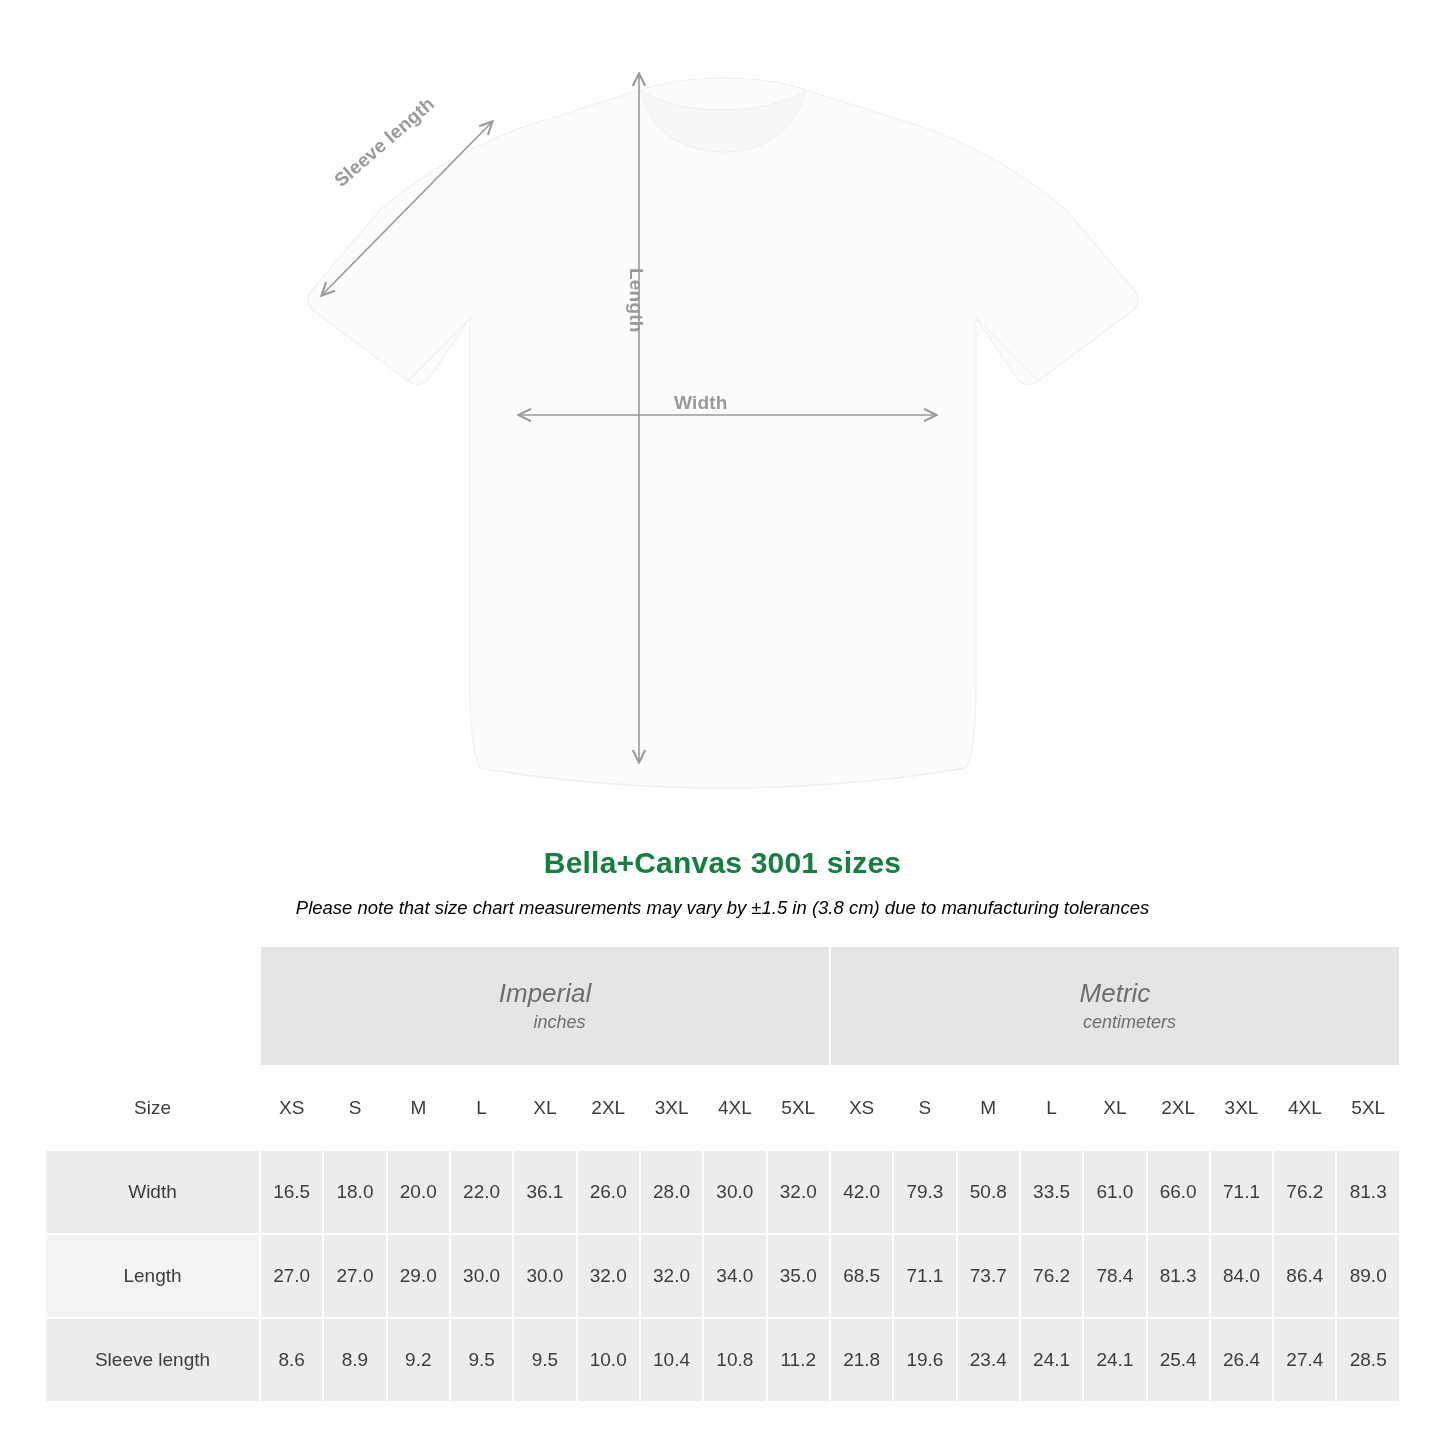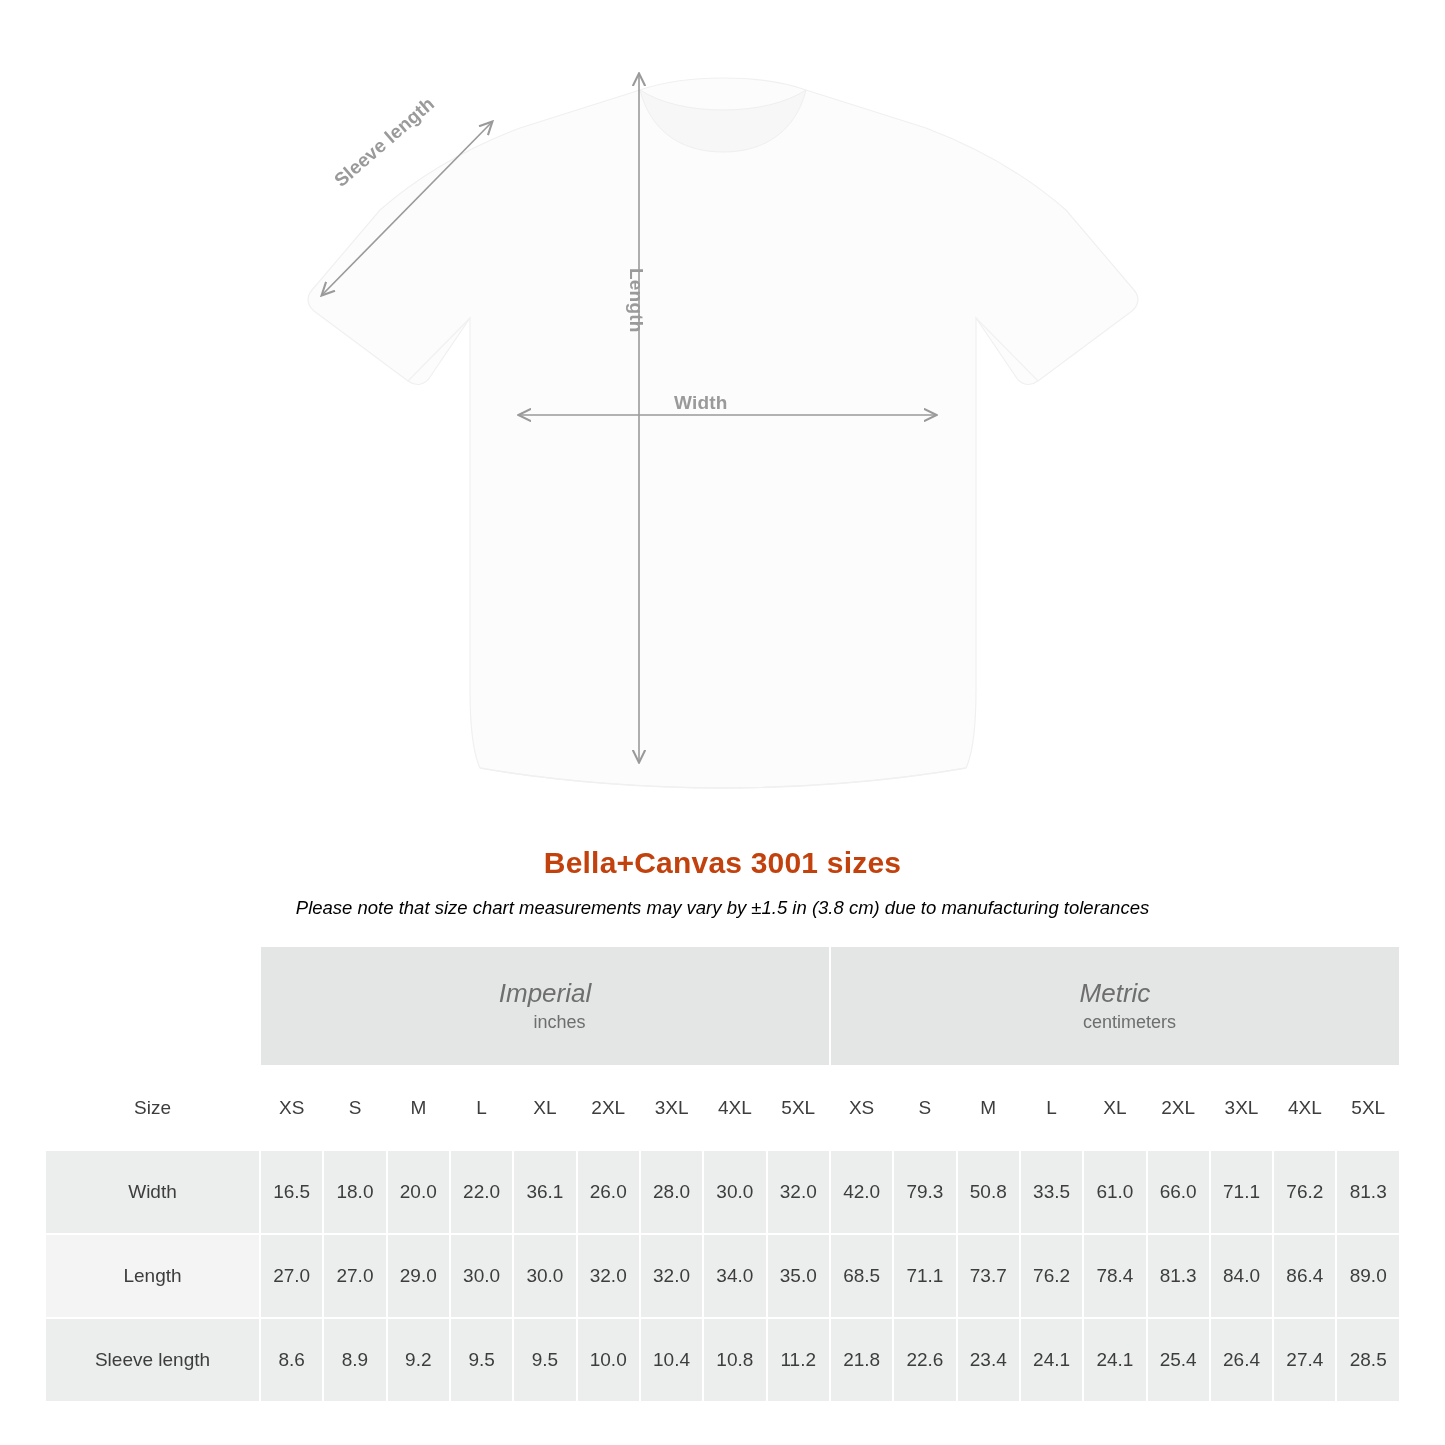--- a/index.html
+++ b/index.html
@@ -56,21 +56,21 @@
   }
 
   
   #title-block {
     text-align: center;
     margin-top: 26px;
   }
   #chart-title {
     font-size: 30px;
     font-weight: bold;
-    color: #c2410c;
+    color: #15803d;
     letter-spacing: 0.2px;
   }
   #chart-note {
     margin-top: 17px;
     font-size: 18.5px;
     font-style: italic;
     color: #000000;
   }
 
   
@@ -99,20 +99,21 @@
   }
   .unit-head .unit-name {
     font-size: 26px;
     font-style: italic;
     font-weight: normal;
     color: #6e6e6e;
     line-height: 1.15;
   }
   .unit-head .unit-sub {
     font-size: 18px;
+    font-style: italic;
     color: #6e6e6e;
     margin-top: 4px;
     padding-left: 29px;
   }
   .corner-cell {
     background: #ffffff !important;
   }
   .rowhead {
     font-weight: bold;
     color: #4a4a4a;
@@ -312,21 +313,21 @@
             <td>8.6</td>
             <td>8.9</td>
             <td>9.2</td>
             <td>9.5</td>
             <td>9.5</td>
             <td>10.0</td>
             <td>10.4</td>
             <td>10.8</td>
             <td>11.2</td>
             <td>21.8</td>
-            <td>22.6</td>
+            <td>19.6</td>
             <td>23.4</td>
             <td>24.1</td>
             <td>24.1</td>
             <td>25.4</td>
             <td>26.4</td>
             <td>27.4</td>
             <td>28.5</td>
           </tr>
         </tbody>
     </table>

